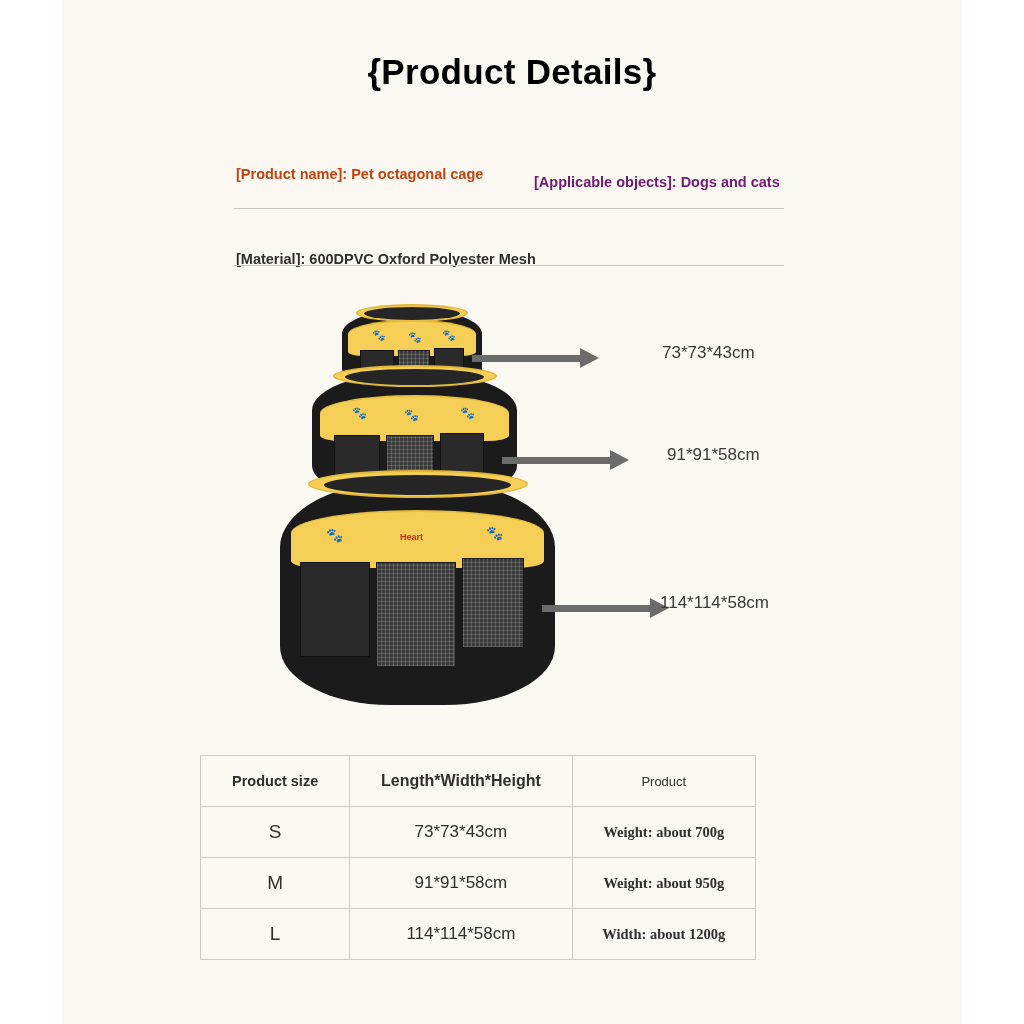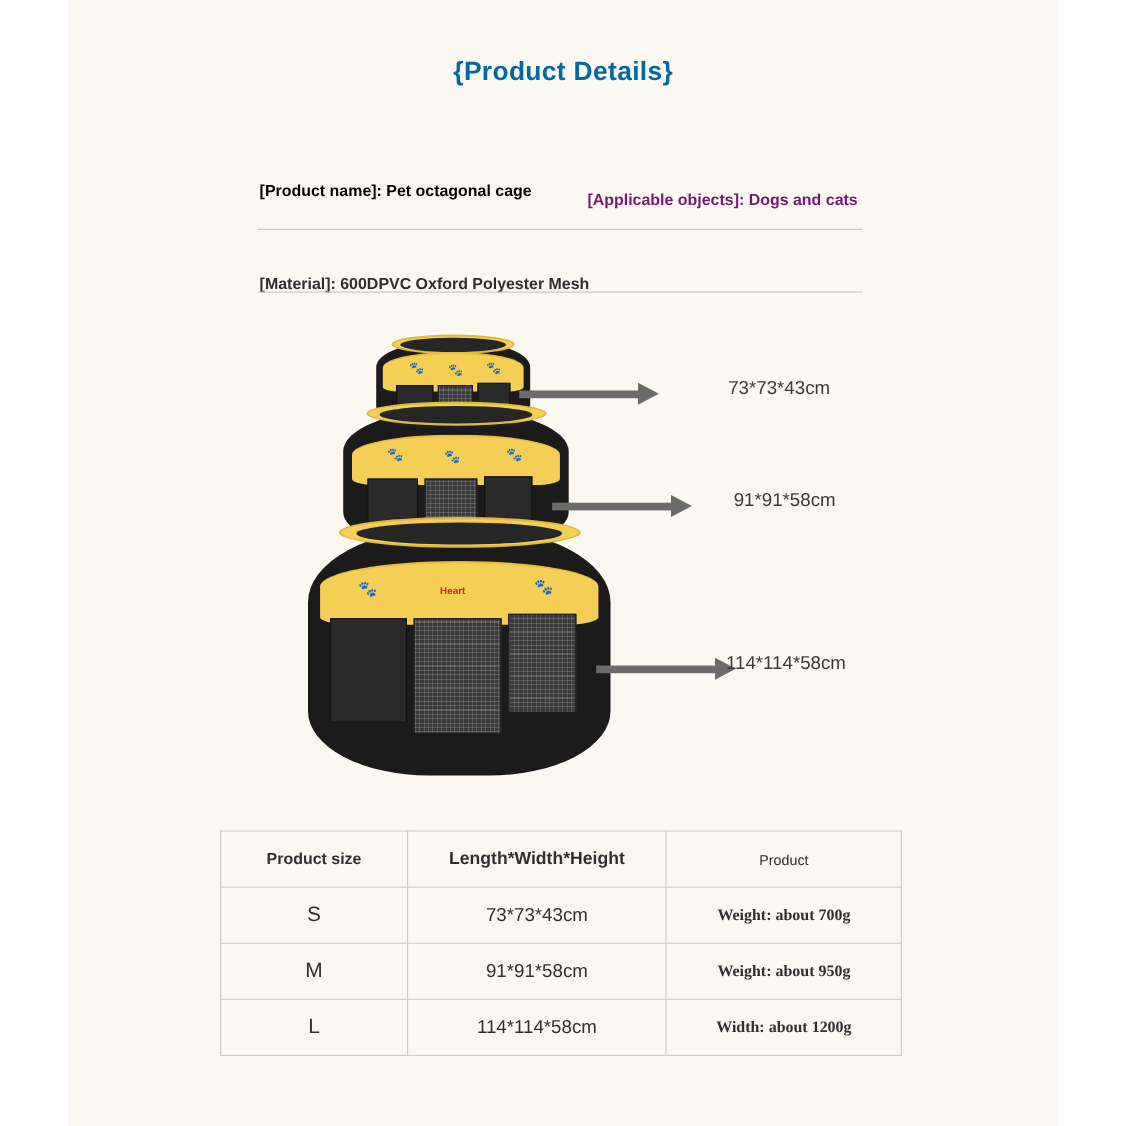--- a/index.html
+++ b/index.html
@@ -21,23 +21,23 @@
     width: 900px;
     height: 1024px;
     background: #fbf8f2;
   }
   .title {
     position: absolute;
     left: 0;
     top: 52px;
     width: 900px;
     text-align: center;
-    font-size: 24px;
-    font-weight: bold;
-    color: #0369a1;
+    font-size: 35px;
+    font-weight: bold;
+    color: #000000;
     letter-spacing: 0.3px;
   }
 
   
   .spec-block {
     position: absolute;
     left: 172px;
     top: 152px;
     width: 550px;
   }
@@ -52,21 +52,21 @@
     bottom: 0;
     height: 1px;
     background: #c9c5bd;
   }
   .spec-name {
     position: absolute;
     left: 2px;
     top: 14px;
     font-size: 14.5px;
     font-weight: bold;
-    color: #000000;
+    color: #c2410c;
     white-space: nowrap;
   }
   .spec-obj {
     position: absolute;
     left: 300px;
     top: 22px;
     font-size: 14.5px;
     font-weight: bold;
     color: #701a75;
     white-space: nowrap;
@@ -173,21 +173,21 @@
     font-size: 17px;
     color: #3a3a3a;
     white-space: nowrap;
   }
 
   
   .table {
     position: absolute;
     left: 138px;
     top: 755px;
-    width: 620px;
+    width: 556px;
     border-collapse: collapse;
   }
   .table td {
     border: 1px solid #cfcbc4;
     height: 50px;
     text-align: center;
     color: #2f2f2f;
     padding: 0 4px;
   }
   .c0 { width: 170px; }

